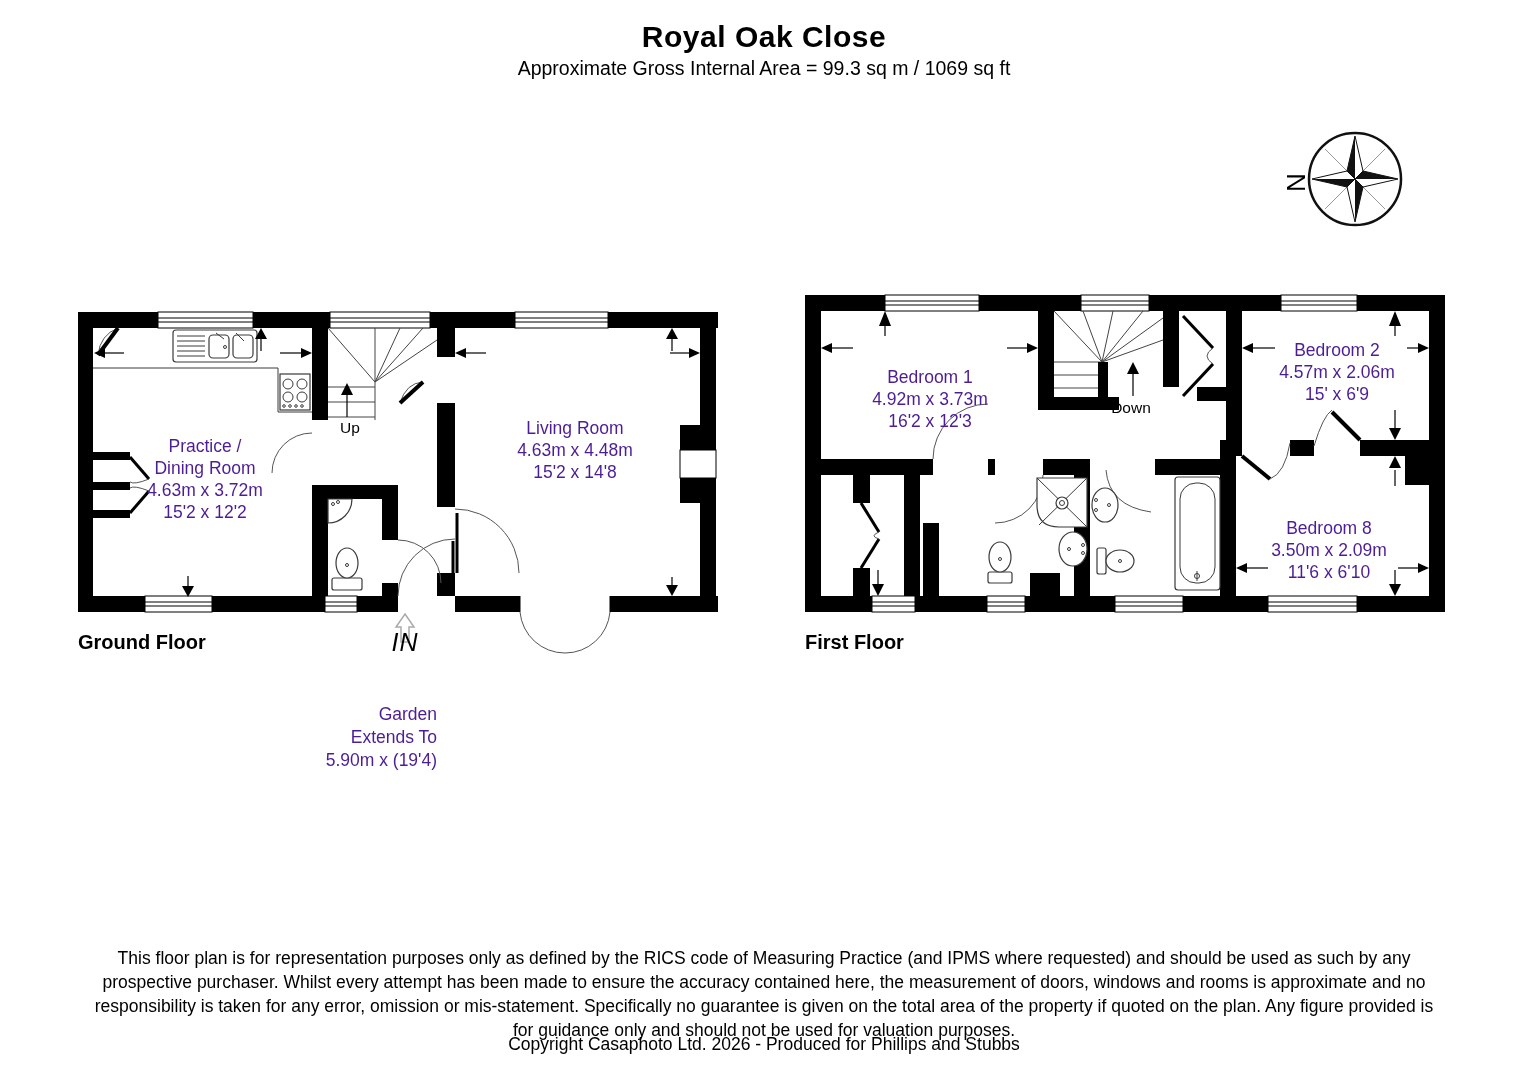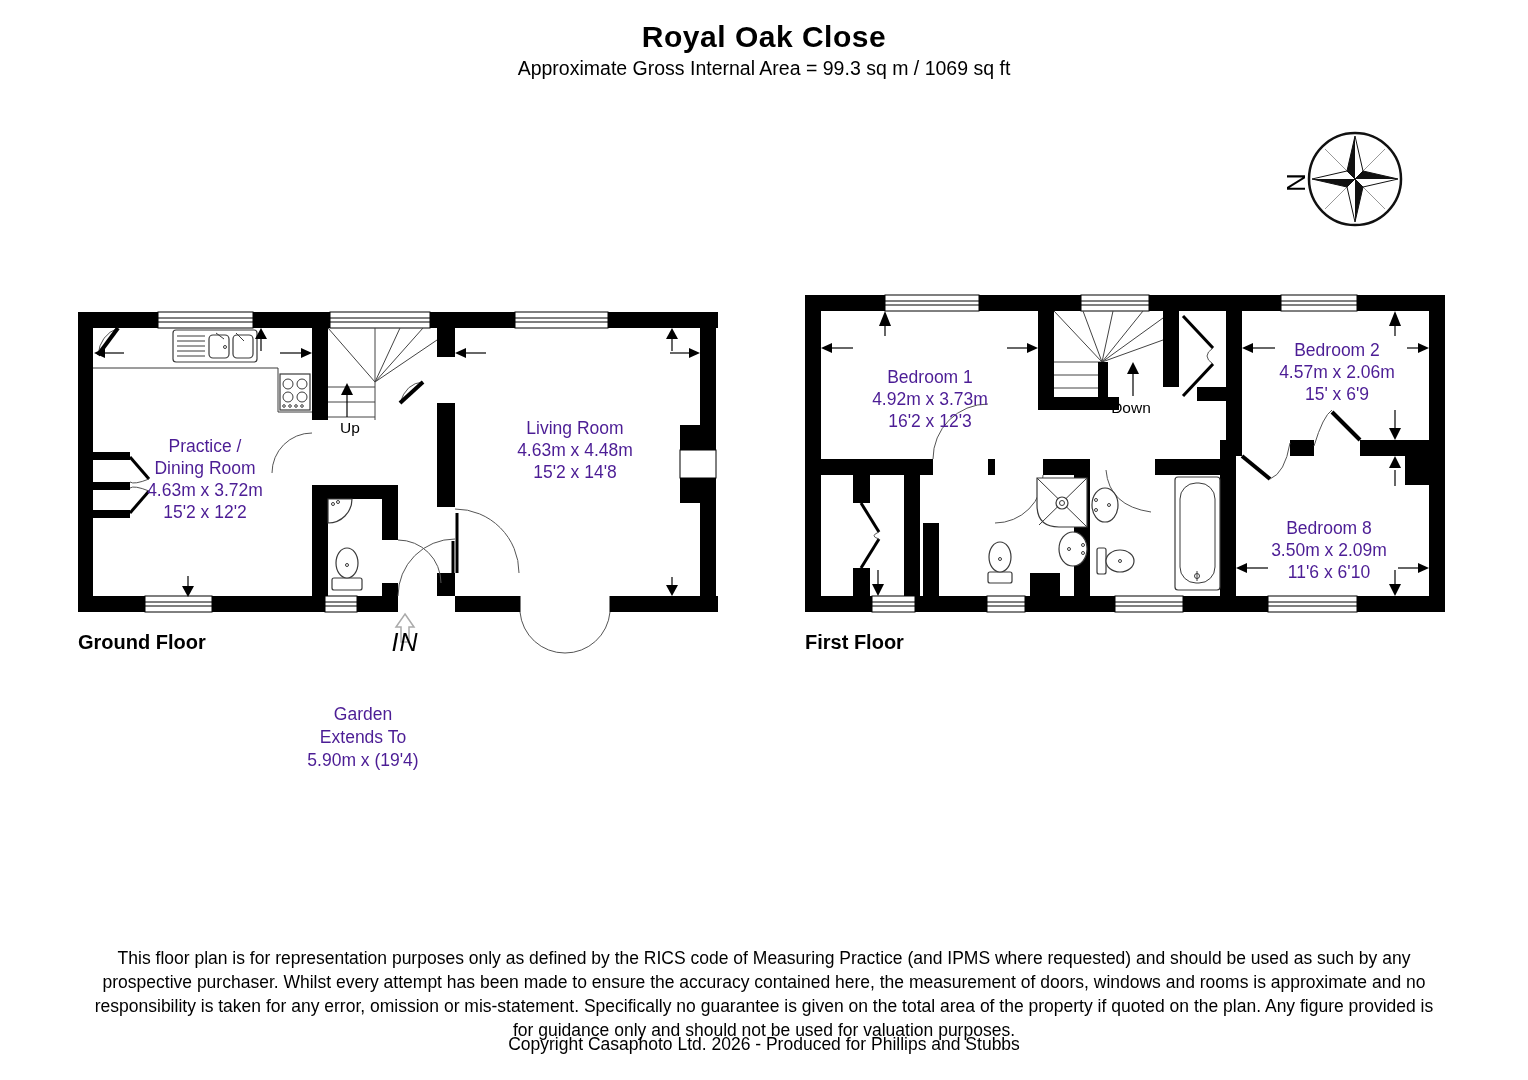--- a/index.html
+++ b/index.html
@@ -408,21 +408,21 @@
   <div>4.63m x 3.72m</div>
   <div>15'2 x 12'2</div>
 </div>
 <div class="abs room-label center" style="left:490px;top:417px;width:170px;">
   <div>Living Room</div>
   <div>4.63m x 4.48m</div>
   <div>15'2 x 14'8</div>
 </div>
 <div class="abs small-label center" style="left:330px;top:419px;width:40px;">Up</div>
 <div class="abs center" id="in-label" style="left:375px;top:628px;width:60px;font-style:italic;">IN</div>
-<div class="abs room-label center garden" style="left:278px;top:703px;width:170px;">
+<div class="abs room-label center garden" style="left:267px;top:703px;width:170px;text-align:right;">
   <div>Garden</div>
   <div>Extends To</div>
   <div>5.90m x (19'4)</div>
 </div>
 <div class="abs floor-title" id="ground-title">Ground Floor</div>
 
 <div class="abs room-label center" style="left:845px;top:366px;width:170px;">
   <div>Bedroom 1</div>
   <div>4.92m x 3.73m</div>
   <div>16'2 x 12'3</div>

